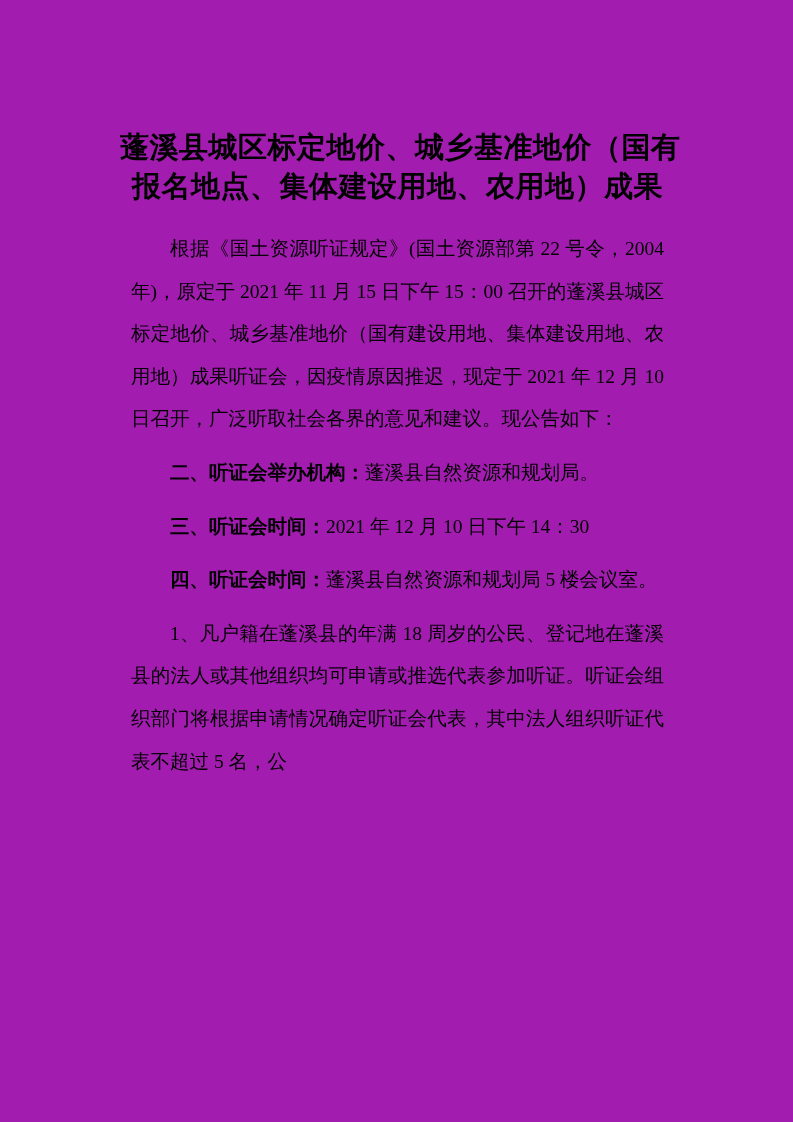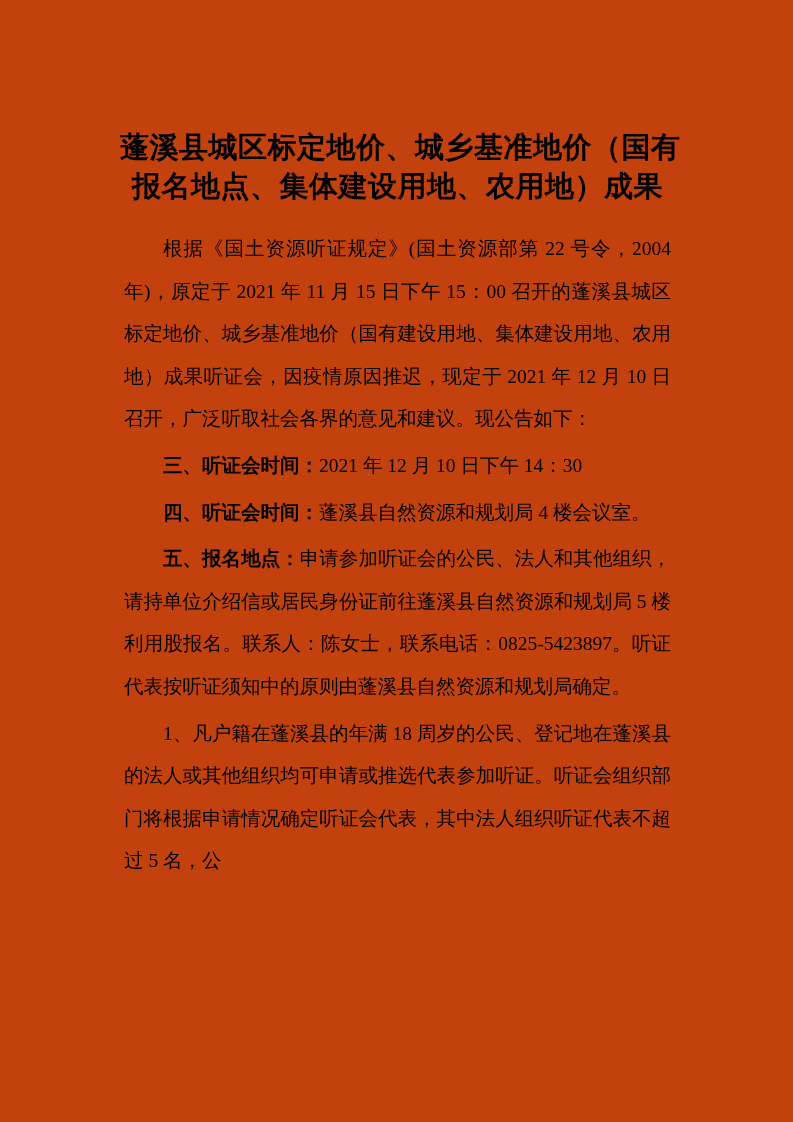--- a/index.html
+++ b/index.html
@@ -5,21 +5,21 @@
   html, body {
     margin: 0;
     padding: 0;
     background: #ffffff;
   }
   .page {
     position: relative;
     width: 793px;
     height: 1122px;
     margin: 0 auto;
-    background: #c2410c;
+    background: #a21caf;
     color: #000000;
     overflow: hidden;
     box-sizing: border-box;
     padding: 128px 118px 0 120px;
     font-family: "Liberation Serif", "DejaVu Serif", serif;
   }
   .doc-title {
     margin: 0;
     font-size: 29px;
     font-weight: bold;
@@ -31,21 +31,21 @@
     display: block;
     white-space: nowrap;
   }
   .doc-body {
     margin-top: 22px;
     font-size: 19.5px;
     line-height: 42.6px;
     text-align: justify;
   }
   .doc-body p {
-    margin: 4px;
+    margin: 11px;
     text-indent: 2em;
   }
   .run-label {
     font-weight: bold;
   }
 </style>
 </head>
 <body>
 
 <div class="page">
@@ -53,25 +53,25 @@
   <h1 class="doc-title">
     <span class="title-line">蓬溪县城区标定地价、城乡基准地价（国有</span>
     <span class="title-line">报名地点、集体建设用地、农用地）成果</span>
   </h1>
 
   <div class="doc-body">
 
     <p><span class="run-label"></span><span>根据《国土资源听证规定》(国土资源部第 22 号令，2004 年)，原定于 2021 年 11 月 15 日下午 15：00 召开的蓬溪县城区标定地价、城乡基准地价（国有建设用地、集体建设用地、农用地）成果听证会，因疫情原因推迟，现定于 2021 年 12 月 10 日召开，广泛听取社会各界的意见和建议。现公告如下：</span></p>
 
 
+    <p><span class="run-label">二、听证会举办机构：</span><span>蓬溪县自然资源和规划局。</span></p>
 
     <p><span class="run-label">三、听证会时间：</span><span>2021 年 12 月 10 日下午 14：30</span></p>
 
-    <p><span class="run-label">四、听证会时间：</span><span>蓬溪县自然资源和规划局 4 楼会议室。</span></p>
+    <p><span class="run-label">四、听证会时间：</span><span>蓬溪县自然资源和规划局 5 楼会议室。</span></p>
 
-    <p><span class="run-label">五、报名地点：</span><span>申请参加听证会的公民、法人和其他组织，请持单位介绍信或居民身份证前往蓬溪县自然资源和规划局 5 楼利用股报名。联系人：陈女士，联系电话：0825-5423897。听证代表按听证须知中的原则由蓬溪县自然资源和规划局确定。</span></p>
 
 
     <p><span class="run-label"></span><span>1、凡户籍在蓬溪县的年满 18 周岁的公民、登记地在蓬溪县的法人或其他组织均可申请或推选代表参加听证。听证会组织部门将根据申请情况确定听证会代表，其中法人组织听证代表不超过 5 名，公</span></p>
 
   </div>
 
 </div>
 
 </body></html>

